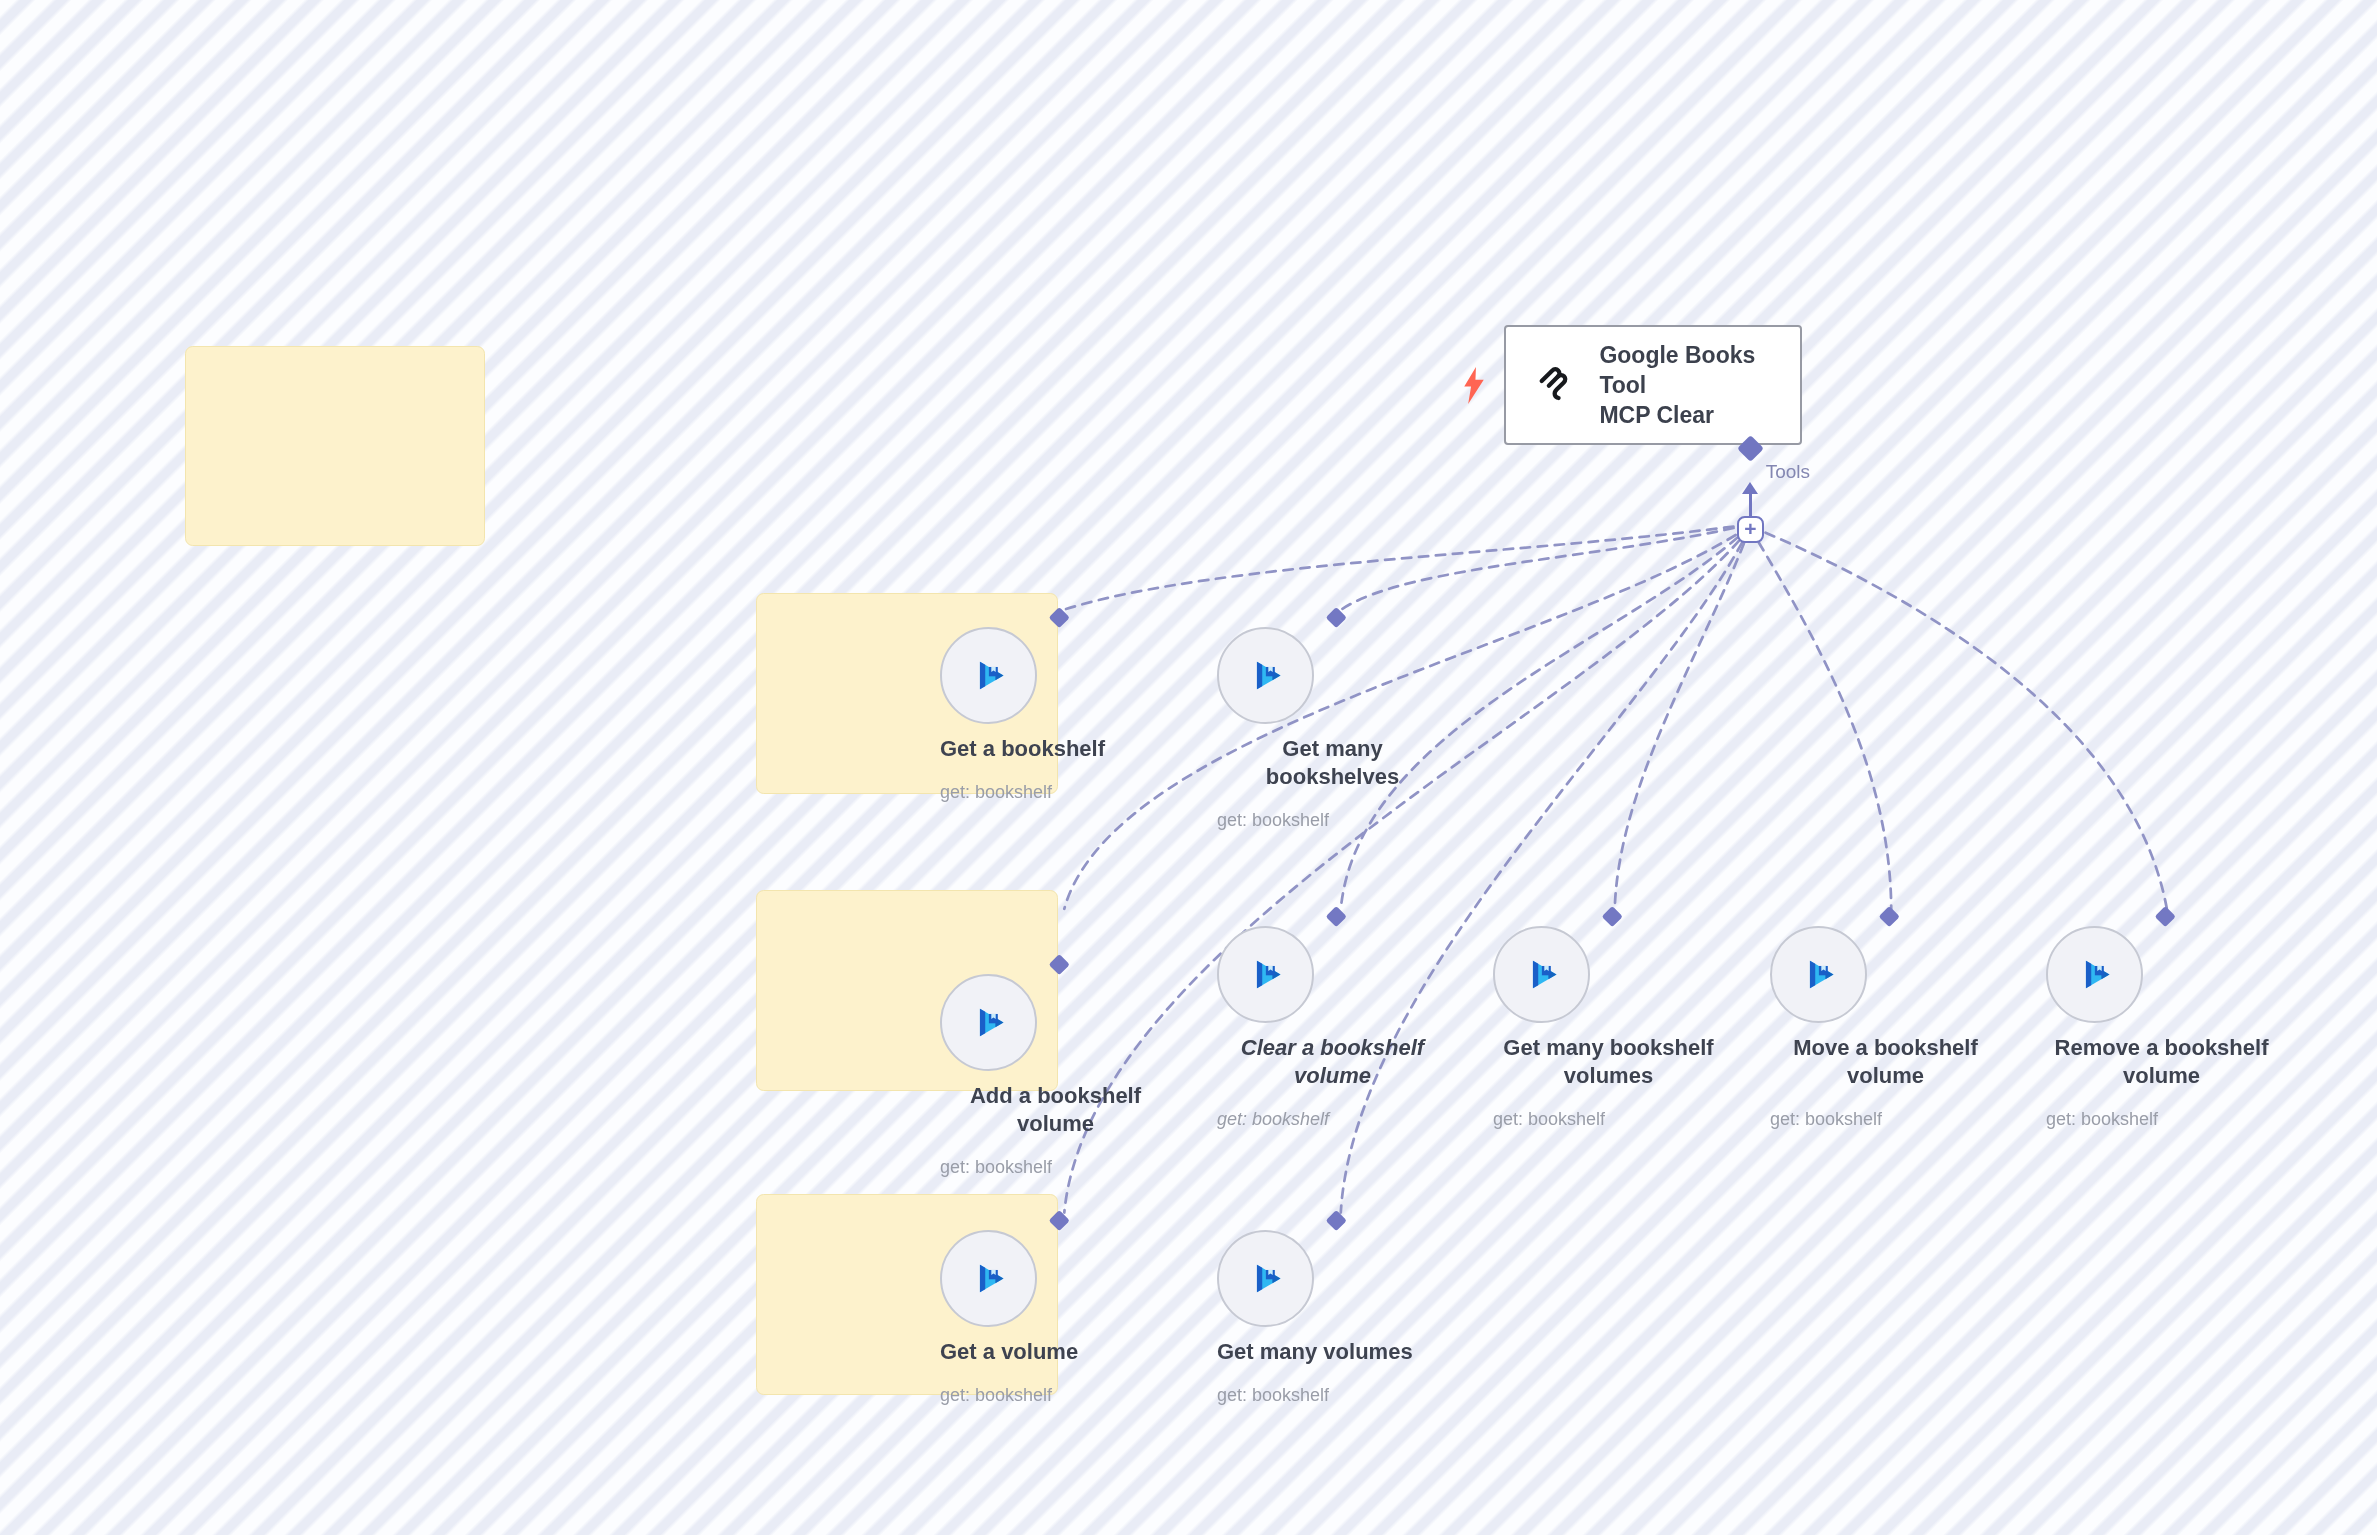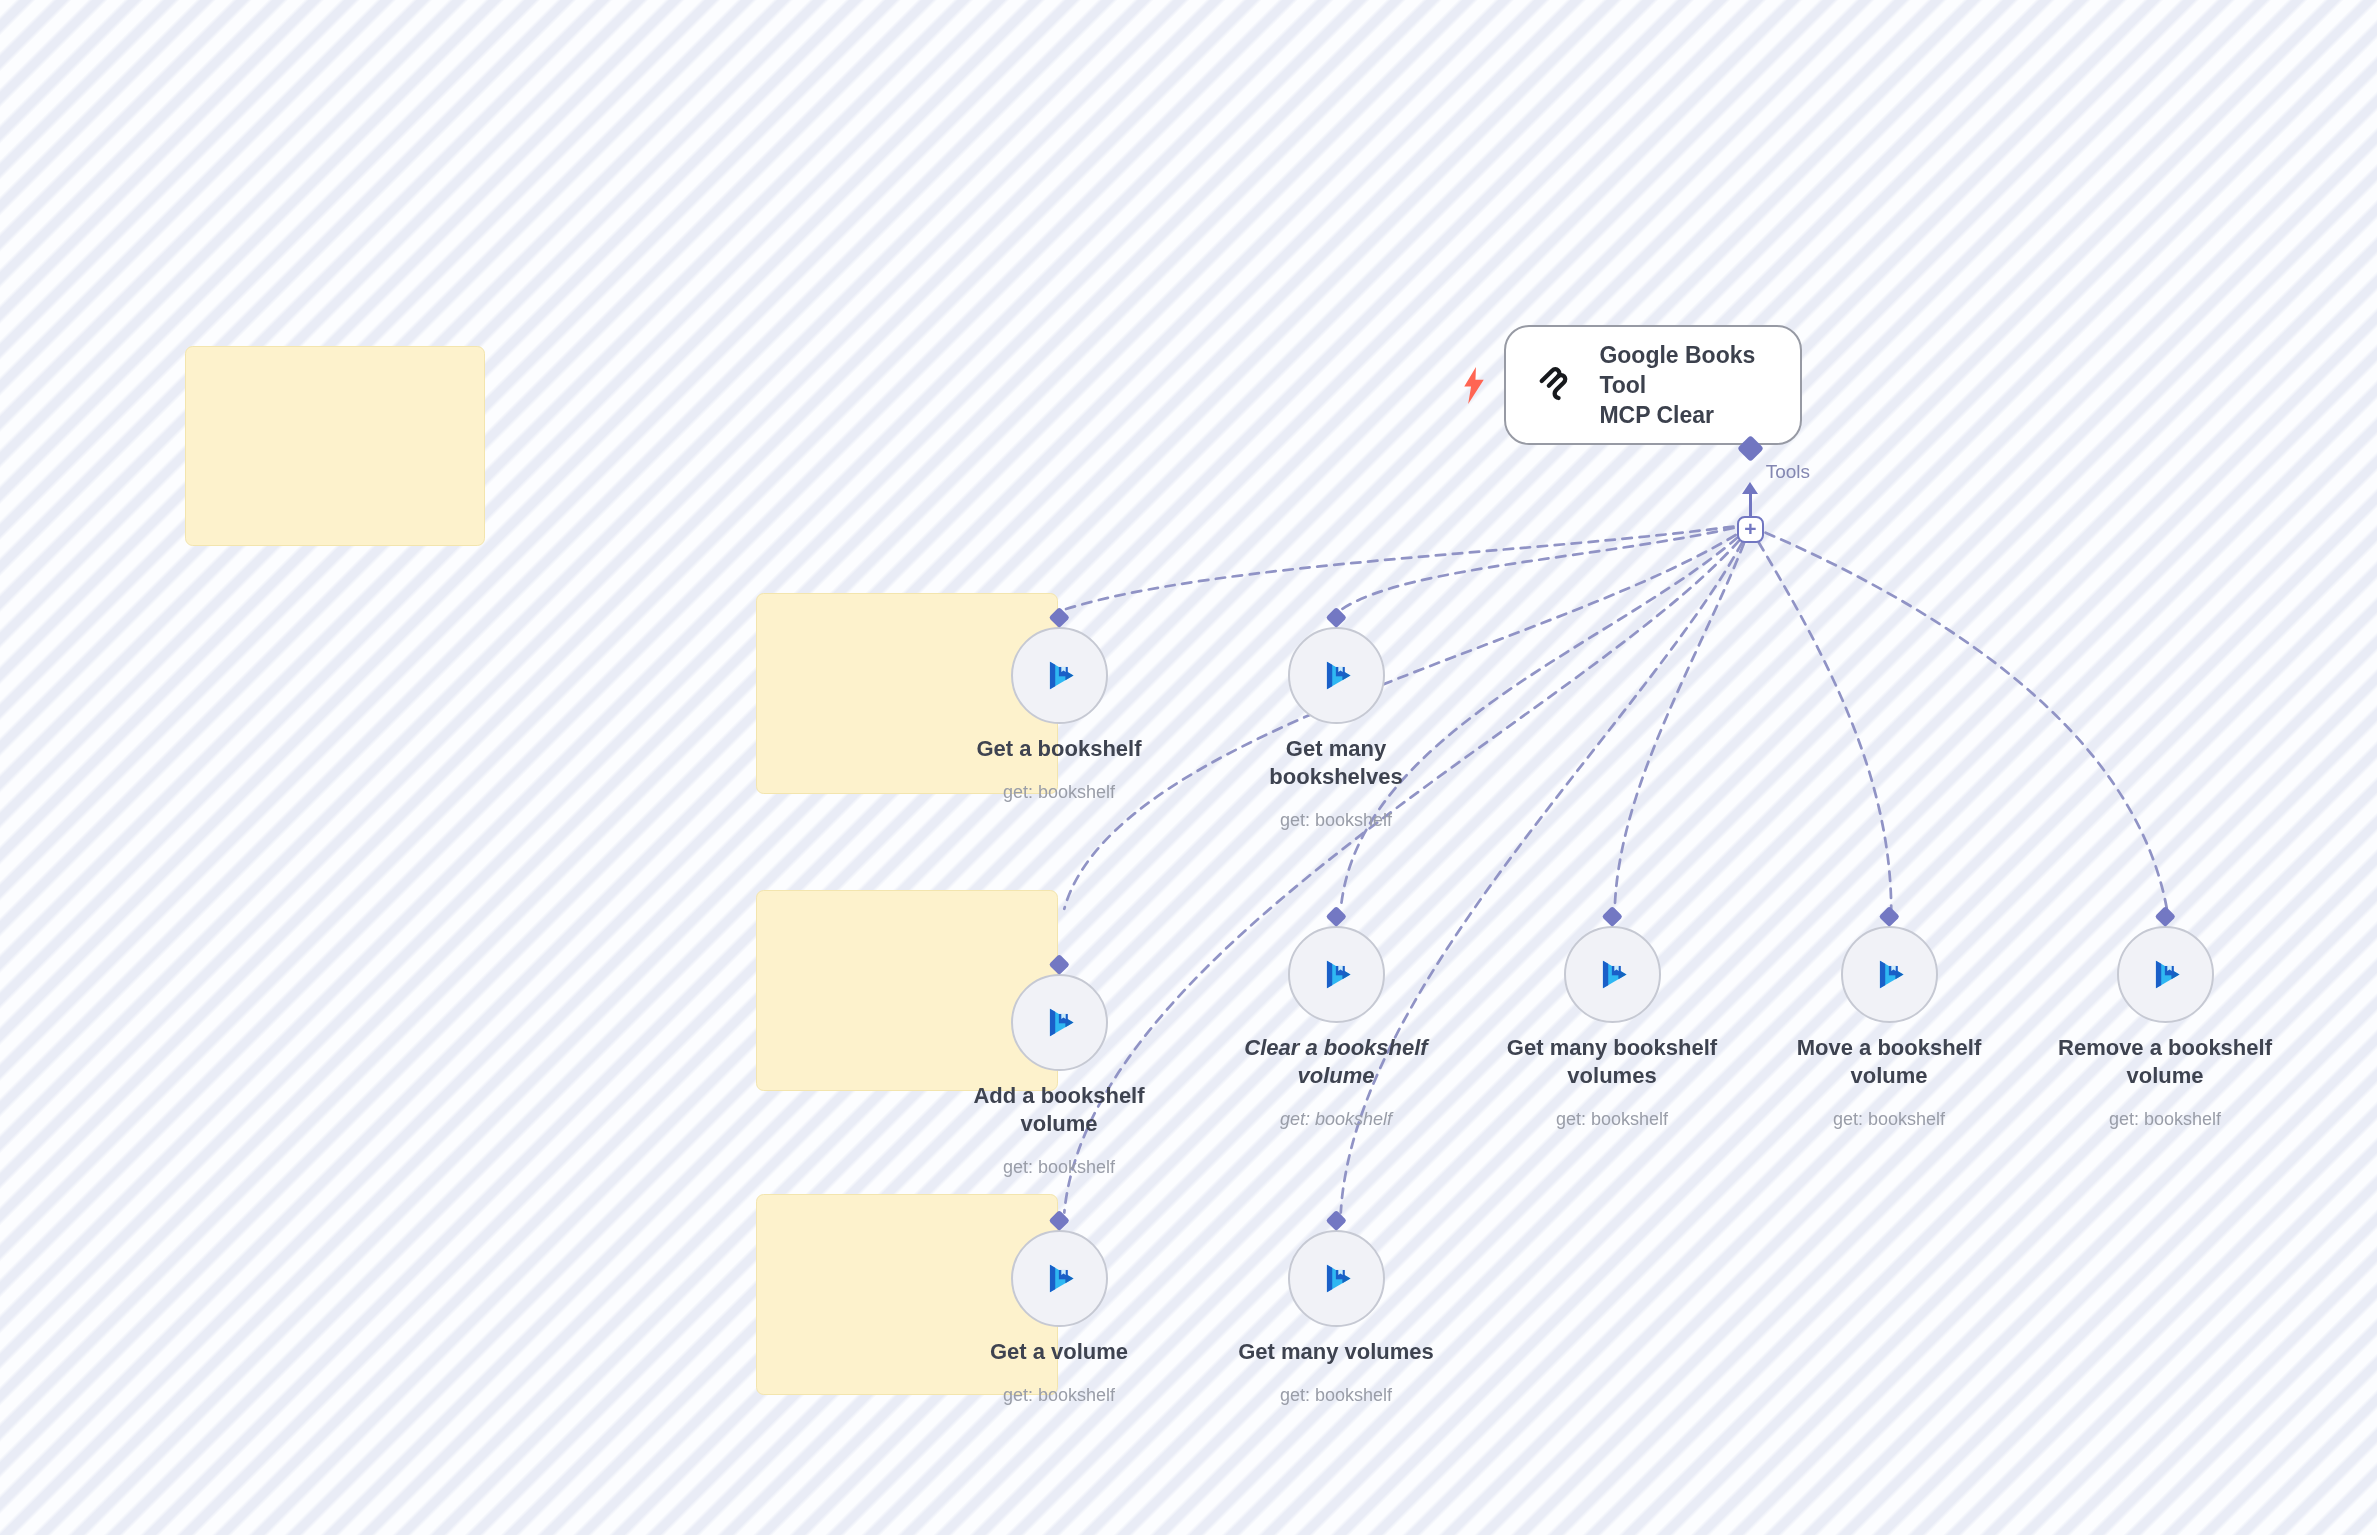--- a/index.html
+++ b/index.html
@@ -49,21 +49,21 @@
   }
 
   
   .server-node {
     position: absolute;
     left: 1504px; top: 325px;
     width: 298px; height: 120px;
     box-sizing: border-box;
     background: #ffffff;
     border: 2.6px solid #979aa4;
-    border-radius: 25px;
+    border-radius: 4px;
     display: flex;
     align-items: center;
     padding: 0 22px 0 27px;
     gap: 20.4px;
     z-index: 3;
   }
   .server-title {
     font-size: 23px;
     line-height: 30px;
     font-weight: 600;
@@ -129,21 +129,21 @@
     z-index: 4;
     cursor: pointer;
   }
 
   
   .tool-node {
     position: absolute;
     width: 238px;
     display: flex;
     flex-direction: column;
-    align-items: center;
+    align-items: flex-start;
     padding-top: 20.4px;
     z-index: 3;
   }
   .tool-diamond {
     position: absolute;
     top: 2.6px;
     left: 50%;
     width: 14.5px; height: 14.5px;
     margin-left: -7.2px;
     background: #7378c3;

